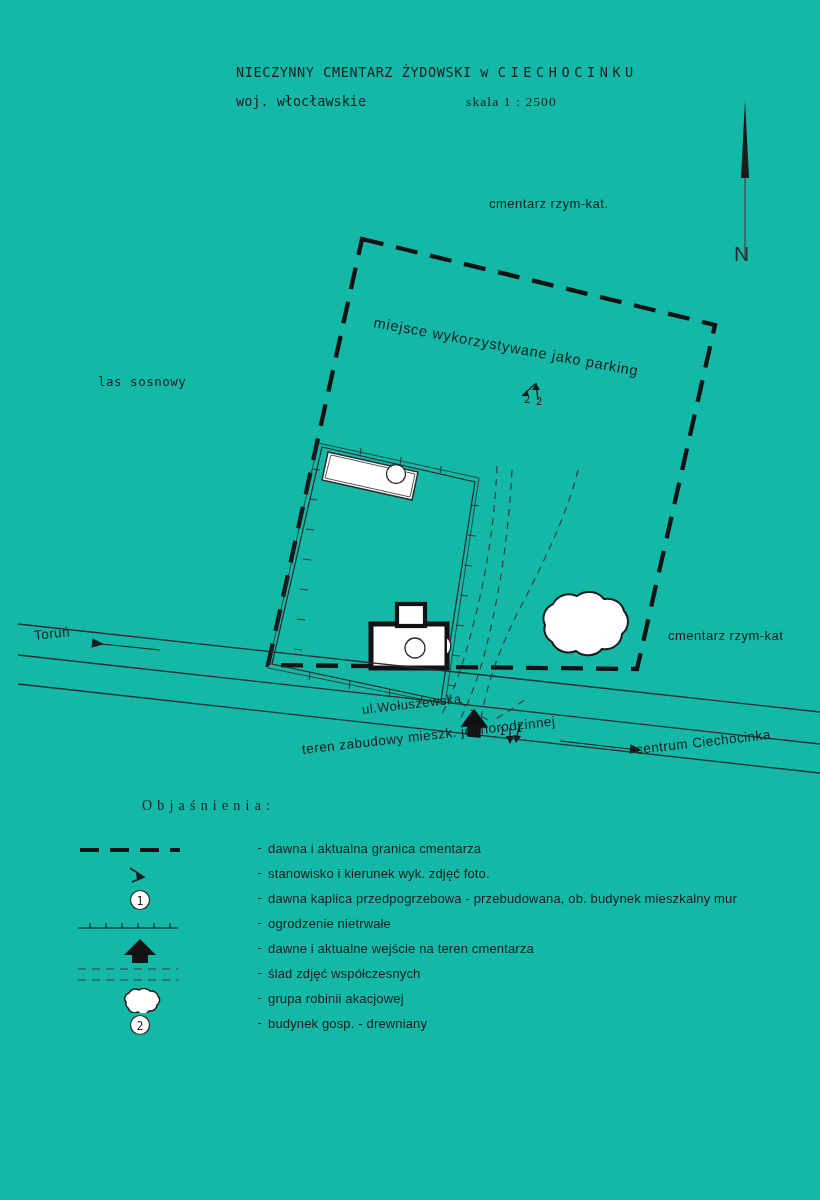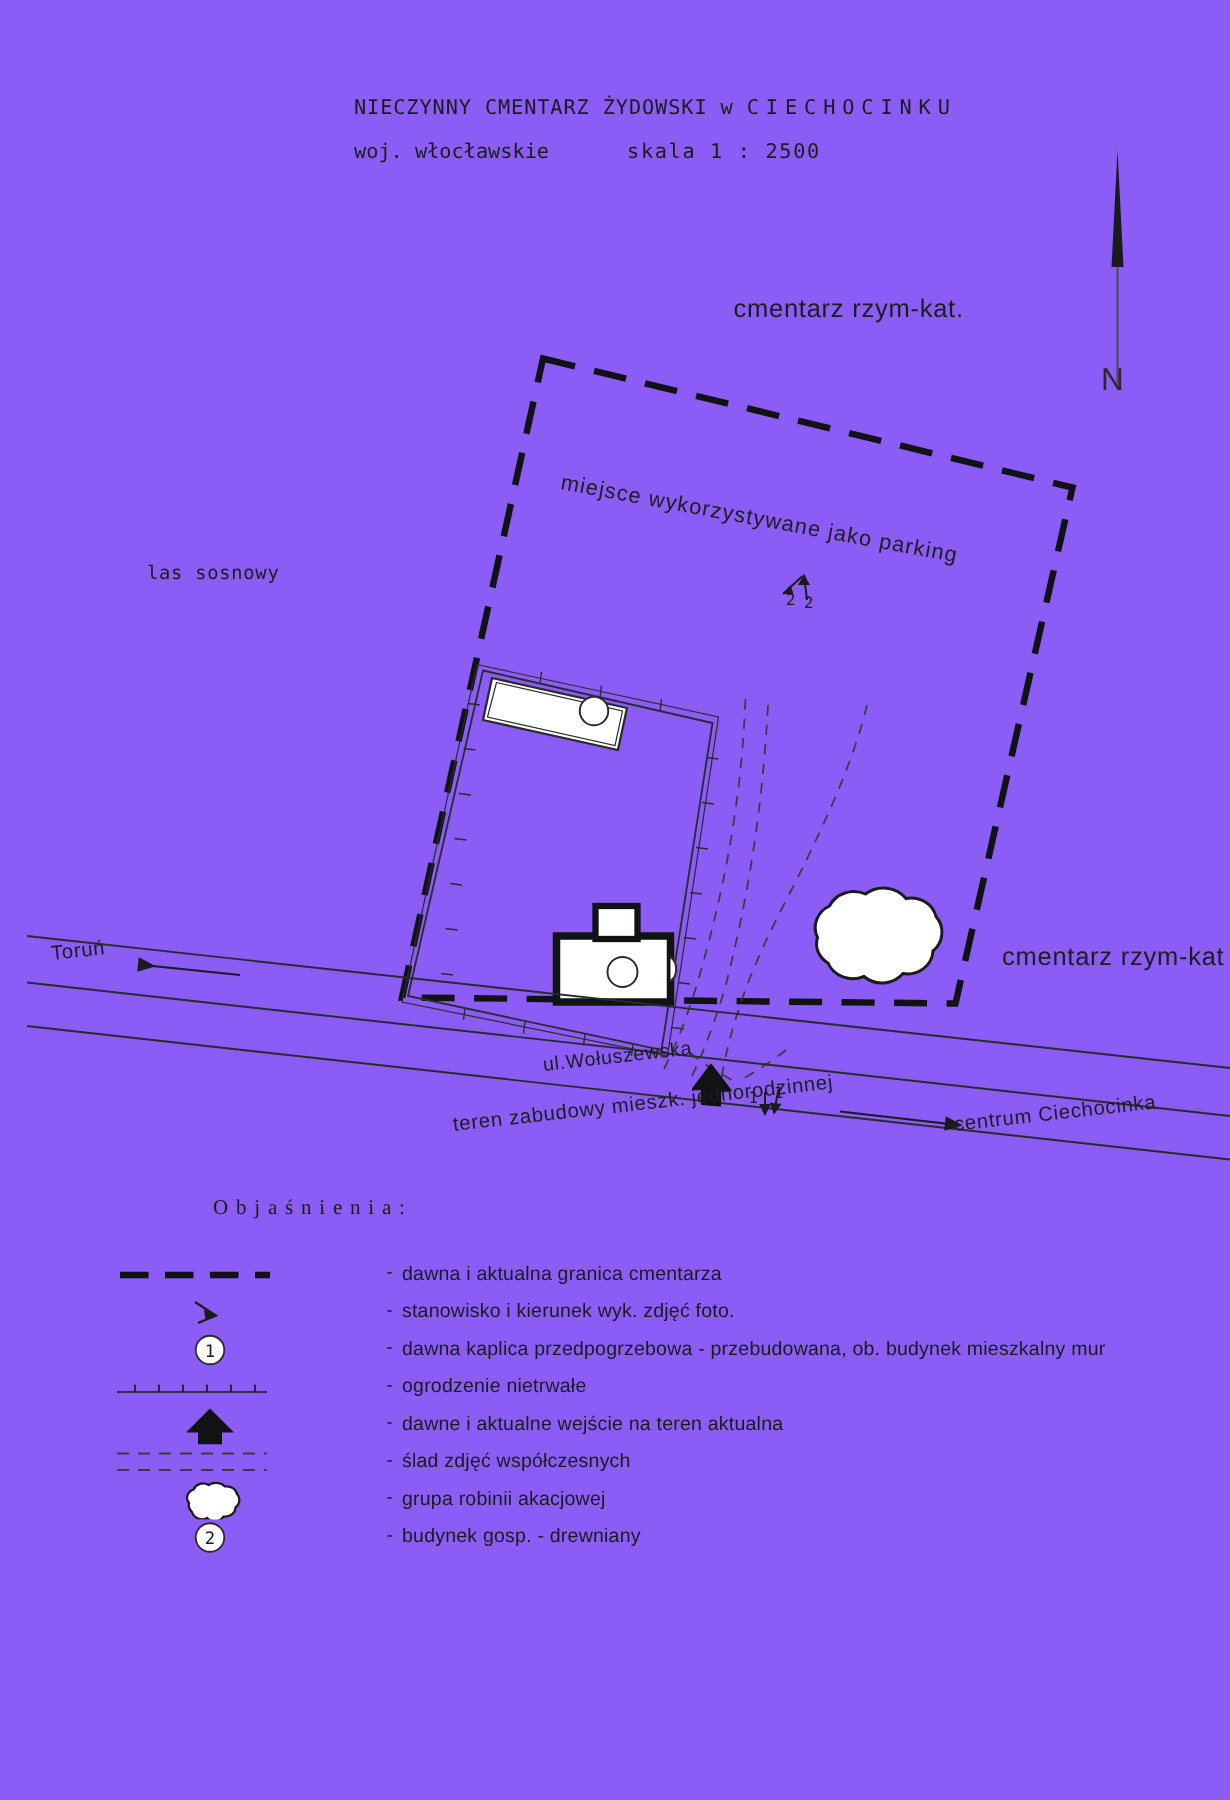--- a/index.html
+++ b/index.html
@@ -4,21 +4,21 @@
 <style>
   html, body {
     margin: 0;
     padding: 0;
     background: #ffffff;
   }
   #page {
     position: relative;
     width: 820px;
     height: 1200px;
-    background: #8b5cf6;
+    background: #14b8a6;
     overflow: hidden;
     font-family: "DejaVu Sans Mono", monospace;
     color: #17181a;
   }
 
   
   .title-block {
     position: absolute;
     left: 236px;
     top: 64px;
@@ -45,29 +45,30 @@
     letter-spacing: 4.2px;
   }
   .title-line3 {
     margin-top: 13px;
     font-family: "DejaVu Sans Mono", monospace;
     font-size: 13.5px;
     white-space: nowrap;
     color: #1b1c1e;
   }
   .title-line3 .scale {
-    margin-left: 52px;
+    margin-left: 100px;
     letter-spacing: 1.1px;
+    font-family: Liberation Serif, serif;
   }
 
   
   .map-label {
     position: absolute;
     font-family: "Liberation Sans", sans-serif;
-    font-size: 17px;
+    font-size: 13px;
     letter-spacing: 0.5px;
     color: #1c1d1f;
     white-space: nowrap;
   }
 
   #label-cmentarz-top { left: 489px; top: 196px; }
   #label-las-sosnowy  { left: 98px;  top: 354px; font-family:"DejaVu Sans Mono", monospace; font-size: 12.5px; margin-top: 20px; }
   #label-cmentarz-right { left: 668px; top: 628px; }
   #label-torun {
     left: 34px; top: 628px;
@@ -385,21 +386,21 @@
       <div class="legend-text">ogrodzenie nietrwałe</div>
     </div>
 
     <div class="legend-row" id="legend-row-4">
       <div class="legend-sym">
         <svg width="120" height="25" viewBox="0 0 120 25">
           <path d="M 62,1 L 46,17 L 54,17 L 54,25 L 70,25 L 70,17 L 78,17 Z" fill="#111214"></path>
         </svg>
       </div>
       <div class="legend-dash">-</div>
-      <div class="legend-text">dawne i aktualne wejście na teren aktualna</div>
+      <div class="legend-text">dawne i aktualne wejście na teren cmentarza</div>
     </div>
 
     <div class="legend-row" id="legend-row-5">
       <div class="legend-sym">
         <svg width="120" height="25" viewBox="0 0 120 25">
           <line x1="0" y1="6" x2="100" y2="6" stroke="#3a3b3d" stroke-width="1.2" stroke-dasharray="8 6"></line>
           <line x1="0" y1="17" x2="100" y2="17" stroke="#3a3b3d" stroke-width="1.2" stroke-dasharray="8 6"></line>
         </svg>
       </div>
       <div class="legend-dash">-</div>

